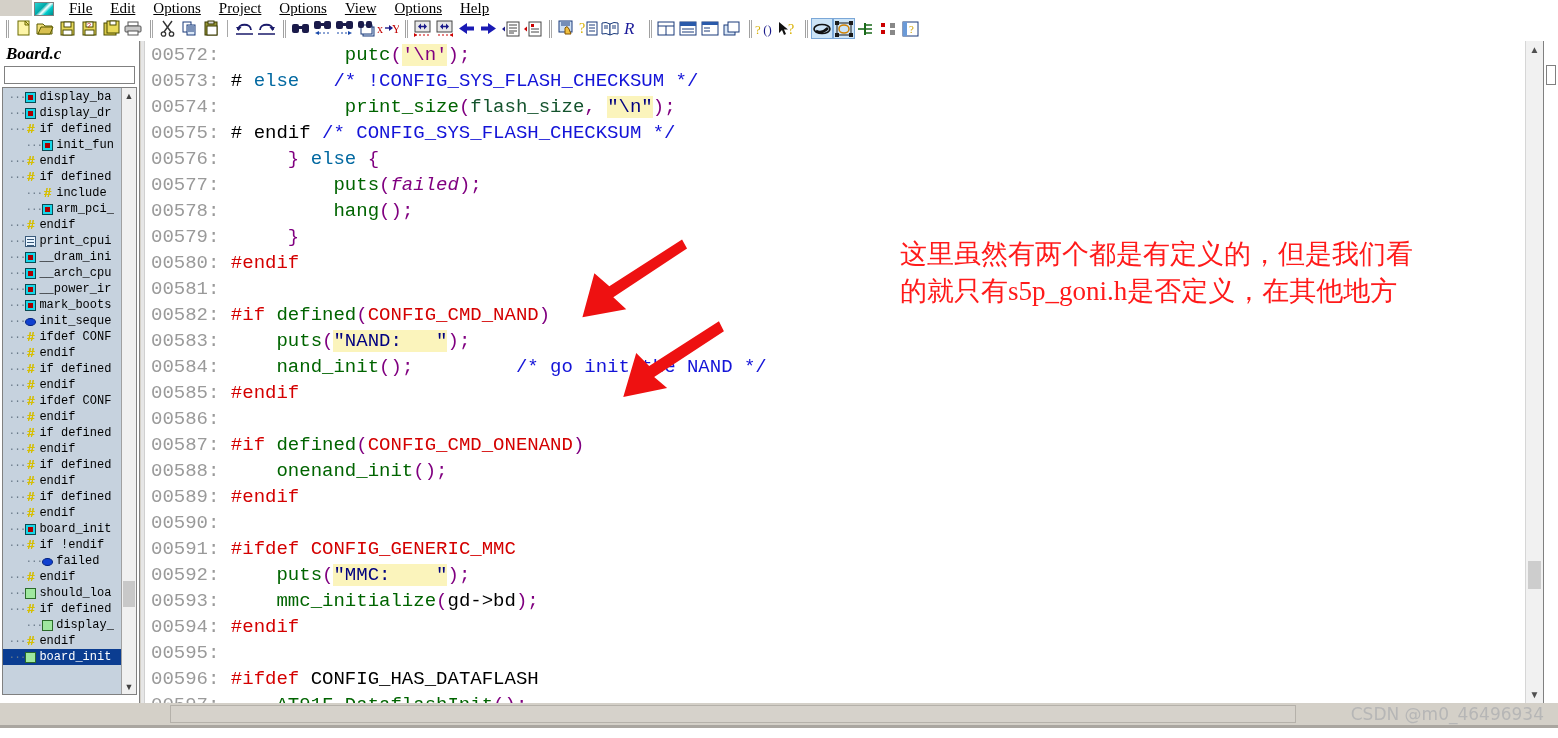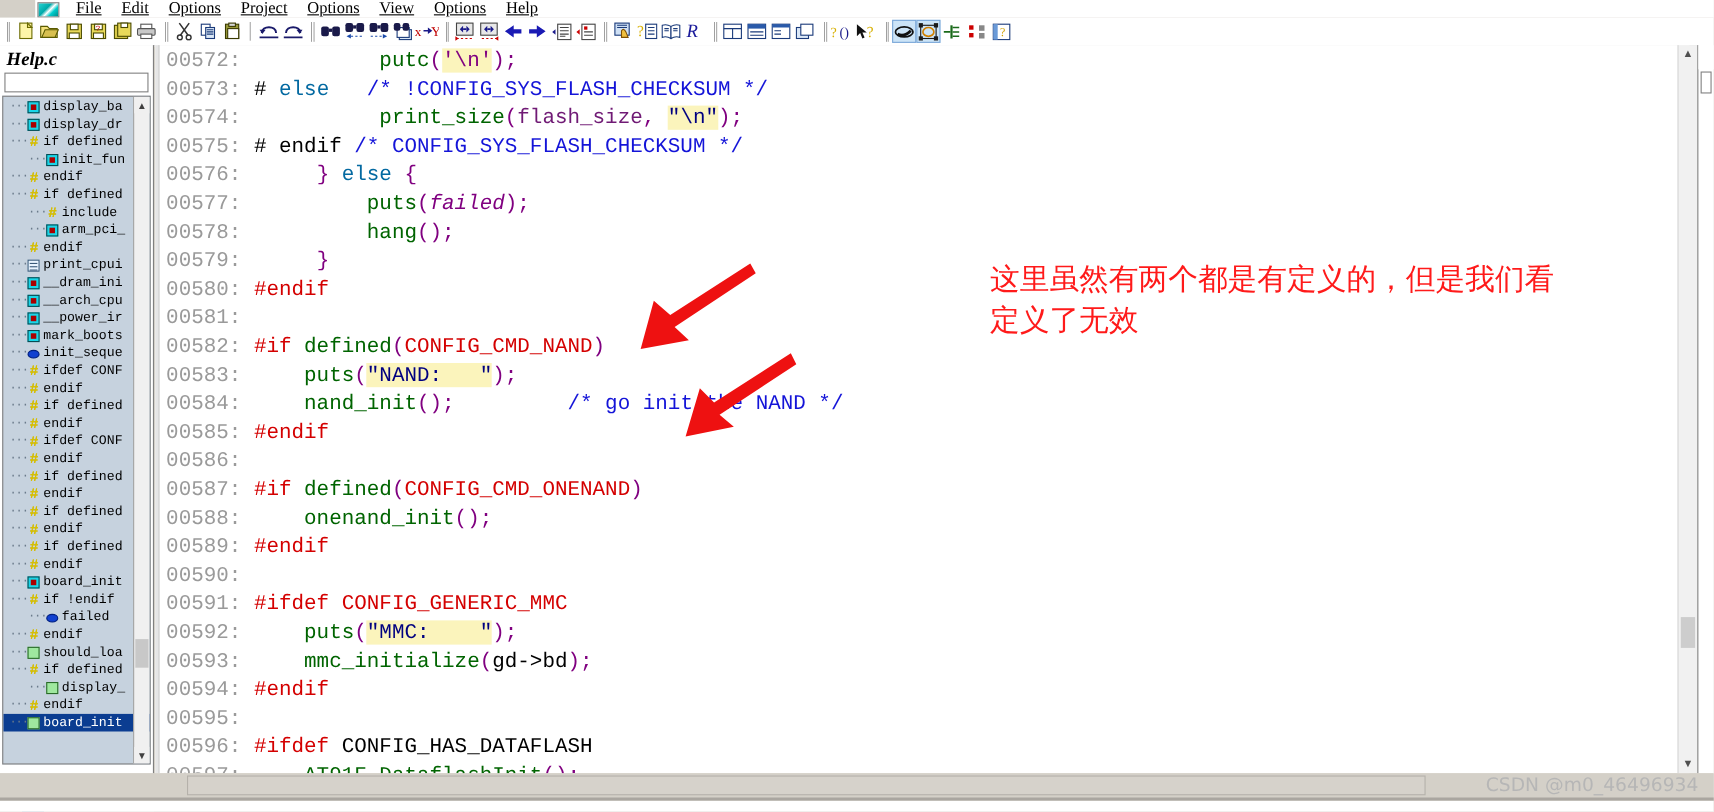--- a/index.html
+++ b/index.html
@@ -103,21 +103,21 @@
   .code{
     position:absolute;left:10px;top:1px;right:0;
     font-family:Liberation Mono, monospace;font-size:19px;line-height:26px;
     white-space:pre;color:#000;
   }
   .ln{color:#9a9a9a;}
   .cm{color:#1414d8;margin-top:23px;}          
   .pp{color:#d40000;}          
   .kw{color:#0369a1;}          
   .fn{color:#006400;}          
-  .var{color:#701a75;}         
+  .var{color:#14532d;}         
   .pn{color:#800080;}          
   .blk{color:#000000;}
   .str{color:#000080;background:#fbf4bc;}
   .strq{color:#800080;background:#fbf4bc;}
   .ital{font-style:italic;color:#800080;}
 
   
   .note{
     position:absolute;left:900px;top:236px;width:645px;
     color:#ff1a1a;font-family:Liberation Serif, serif;
@@ -453,21 +453,21 @@
     <div class="tbi">
       <svg width="19" height="16" viewBox="0 0 19 16">
           <rect x="2" y="1" width="15" height="14" fill="#fff" stroke="#1a3a7a"></rect>
           <rect x="2" y="1" width="4" height="14" fill="#6a9ad8"></rect>
           <text x="8" y="12" font-size="11" fill="#d0a000" font-family="'Liberation Serif',serif">?</text>
         </svg>
       </div>
   </div>
 
   <div class="left">
-    <div class="left-title">Help.c</div>
+    <div class="left-title">Board.c</div>
     <div class="left-search"></div>
     <div class="tree">
       <div class="tree-inner" id="tree-inner">
           <div class="trow">
             <span class="tdash">&nbsp;···</span>
             <span class="ic ic-fn"></span>
             <span>display_ba</span>
           </div>
           <div class="trow">
             <span class="tdash">&nbsp;···</span>
@@ -703,21 +703,21 @@
 
         <path d="M543 198 L470 245 L455 232 L443 276 L487 268 L474 256 L548 207 Z"></path>
 
         <path d="M580 280 L510 325 L497 312 L484 356 L528 347 L515 336 L585 290 Z"></path>
       </g>
     </svg>
   </div>
 
   <div class="note">
     <div>这里虽然有两个都是有定义的，但是我们看</div>
-    <div>定义了无效</div>
+    <div>的就只有s5p_goni.h是否定义，在其他地方</div>
   </div>
 
   <div class="vscroll">
     <div class="vs-btn">▲</div>
     <div class="vs-thumb"></div>
     <div class="vs-btn" style="position:absolute;bottom:0;left:0;right:0;">▼</div>
   </div>
 
   <div class="rightstrip">
     <div class="rs-title"></div>

